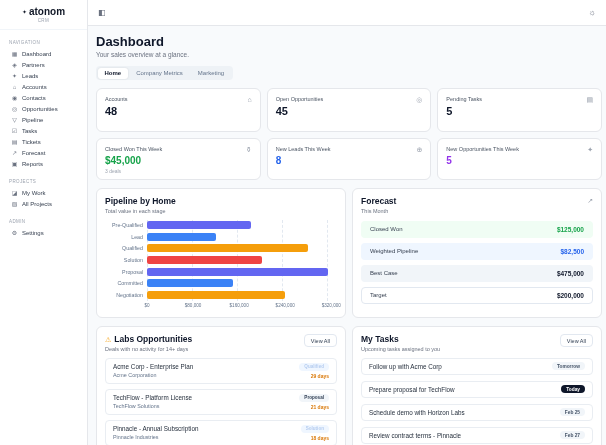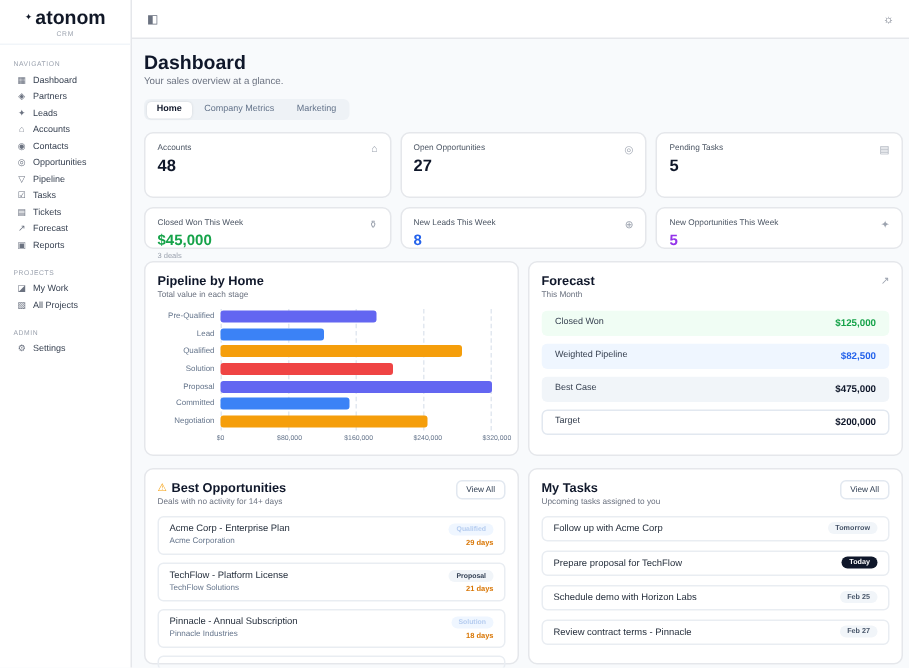--- a/index.html
+++ b/index.html
@@ -6,21 +6,21 @@
   html,body { width:606px; height:445px; overflow:hidden; background:#f8fafc;
     font-family:"Liberation Sans","DejaVu Sans",sans-serif; color:#111827; }
 
   
   .sidebar { position:absolute; left:0; top:0; width:88px; height:445px; background:#fff;
     border-right:1px solid #e5e7eb; z-index:5; }
   .brand { height:30px; border-bottom:1px solid #f1f5f9; display:flex; flex-direction:column;
     align-items:center; justify-content:center; }
   .brand-row { display:flex; align-items:center; gap:2px; }
   .brand-icon { font-size:6px; color:#111827; }
-  .brand-name { font-size:13px; font-weight:bold; color:#111827; }
+  .brand-name { font-size:10px; font-weight:bold; color:#111827; }
   .brand-sub { font-size:4.5px; color:#9ca3af; letter-spacing:.5px; margin-top:1px; }
   .side-section { padding:6px 8px 0 8px; }
   .side-label { font-size:4.5px; color:#9ca3af; text-transform:uppercase; letter-spacing:.4px; margin:4px 0 3px 1px; }
   .side-item { display:flex; align-items:center; gap:4px; padding:2.5px 3px; border-radius:3px;
     cursor:pointer; }
   .side-ic { width:7px; font-size:6px; color:#6b7280; text-align:center; line-height:1; }
   .side-txt { font-size:6px; color:#374151; white-space:nowrap; }
 
   
   .topbar { position:absolute; left:88px; right:0; top:0; height:26px; background:#fff;
@@ -41,21 +41,21 @@
   .row { display:flex; gap:6px; }
   .card { background:#fff; border:1px solid #e5e7eb; border-radius:6px; padding:7px 8px; }
 
   .stats-row { margin-top:8px; }
   .stat-card { flex:1; height:44px; position:relative; }
   .stat-label { font-size:5.5px; color:#4b5563; }
   .stat-value { font-size:11px; font-weight:bold; color:#0f172a; margin-top:3px; }
   .stat-ic { position:absolute; right:8px; top:7px; font-size:7px; color:#9ca3af; }
 
   .week-row { margin-top:6px; }
-  .week-card { flex:1; height:28px; position:relative; }
+  .week-card { flex:1; height:42px; position:relative; }
   .week-value { font-size:10px; font-weight:bold; margin-top:3px; }
   .week-note { font-size:5px; color:#9ca3af; margin-top:2px; }
 
   .mid-row { margin-top:8px; }
   .panel { width:250px; height:130px; position:relative; }
   .panel-title { font-size:8.5px; font-weight:bold; color:#0f172a; }
   .panel-sub { font-size:5.5px; color:#6b7280; margin-top:1.5px; }
   .panel-ic { position:absolute; right:8px; top:8px; font-size:7px; color:#9ca3af; }
 
   
@@ -196,21 +196,21 @@
 
   
   <div class="row stats-row">
     <div class="card stat-card">
       <div class="stat-label">Accounts</div>
       <div class="stat-value">48</div>
       <span class="stat-ic">⌂</span>
     </div>
     <div class="card stat-card">
       <div class="stat-label">Open Opportunities</div>
-      <div class="stat-value">27</div>
+      <div class="stat-value">45</div>
       <span class="stat-ic">◎</span>
     </div>
     <div class="card stat-card">
       <div class="stat-label">Pending Tasks</div>
       <div class="stat-value">5</div>
       <span class="stat-ic">▤</span>
     </div>
   </div>
 
   
@@ -313,21 +313,21 @@
     </div>
   </div>
 
   
   <div class="row bottom-row">
     <div class="card panel" style="height:131px;">
       <div class="list-head">
         <div>
           <div class="head-title-row">
             <span class="warn-ic">⚠</span>
-            <span class="panel-title">Best Opportunities</span>
+            <span class="panel-title">Labs Opportunities</span>
           </div>
           <div class="panel-sub">Deals with no activity for 14+ days</div>
         </div>
         <button class="view-all">View All</button>
       </div>
       <div class="items">
         <div class="opp-item">
           <div>
             <div class="opp-name">Acme Corp - Enterprise Plan</div>
             <div class="opp-company">Acme Corporation</div>

